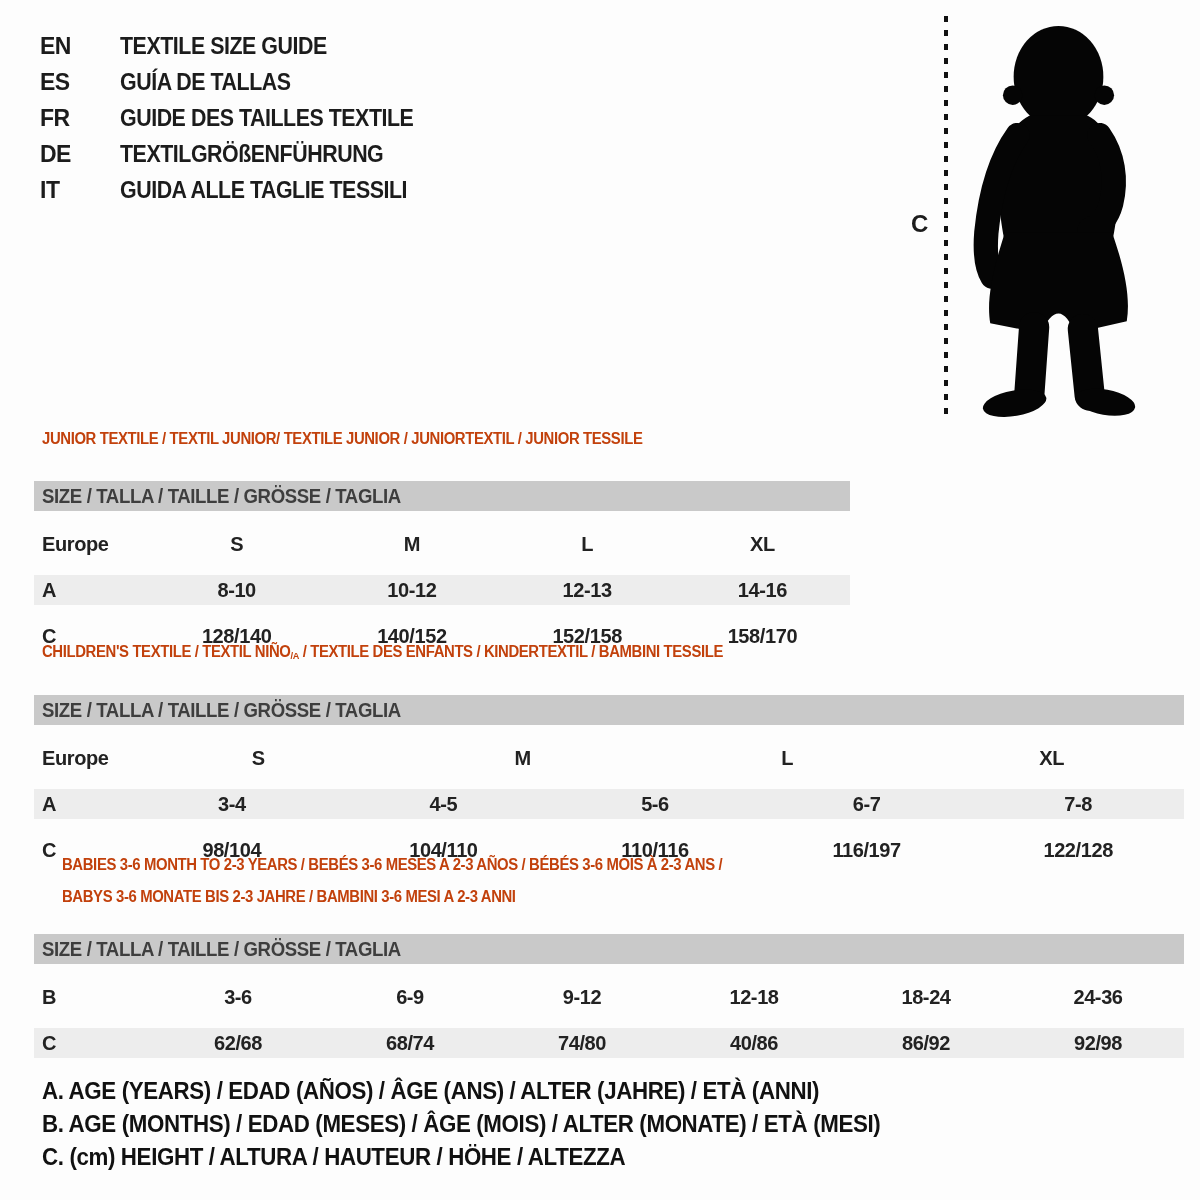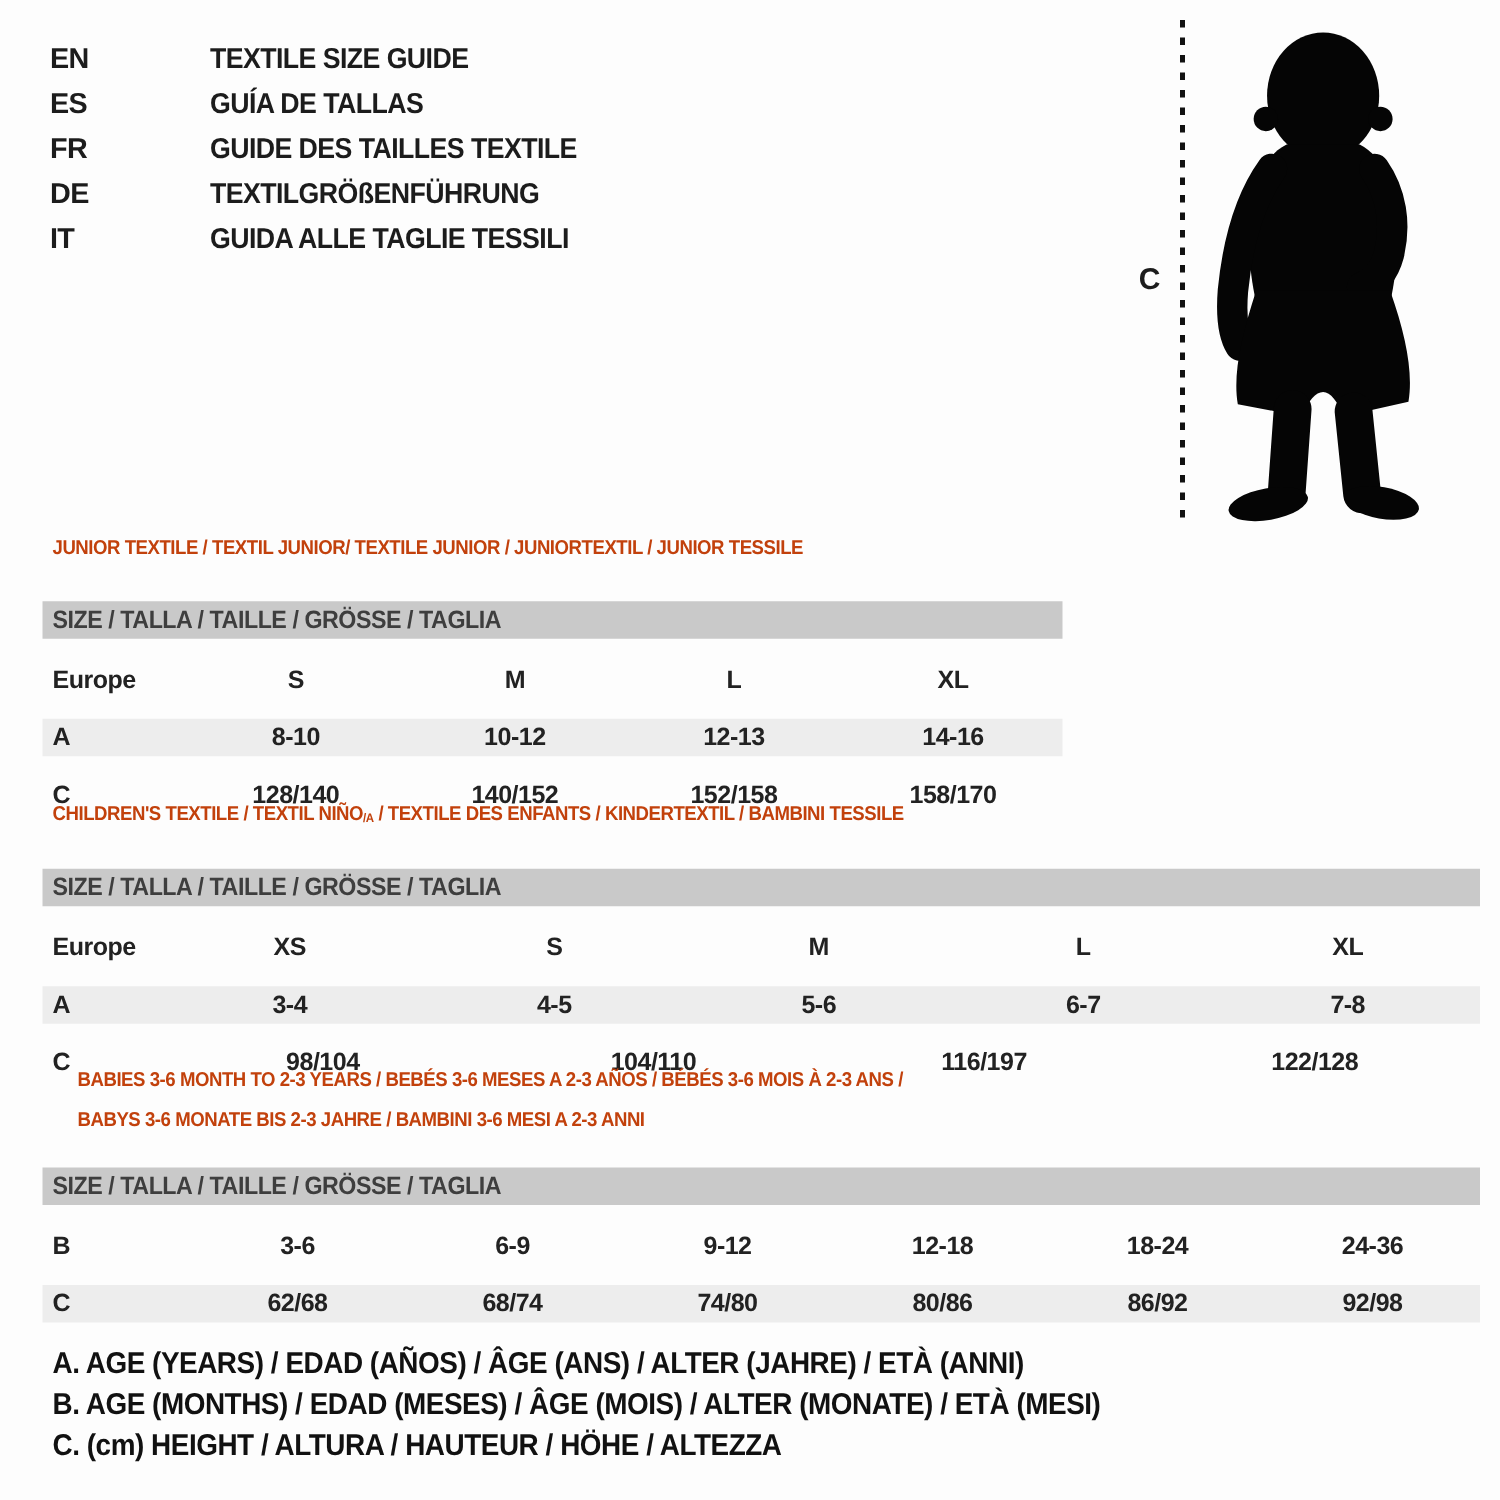--- a/index.html
+++ b/index.html
@@ -8,21 +8,21 @@
     position:relative;
     background:#fdfdfd;
     font-family:"Liberation Sans", sans-serif;
     color:#1c1c1c;
     overflow:hidden;
   }
   .cond { display:inline-block; transform:scaleX(.93); transform-origin:0 50%; white-space:nowrap; }
 
   
   .lang-block { position:absolute; left:40px; top:28px; }
-  .lang-row { display:flex; height:36px; line-height:36px; font-size:23px; font-weight:700; letter-spacing:-0.5px;gap:48px; }
+  .lang-row { display:flex; height:36px; line-height:36px; font-size:23px; font-weight:700; letter-spacing:-0.5px; }
   .lang-code { width:80px; }
 
   
   .figure { position:absolute; left:895px; top:8px; width:300px; height:420px; }
   .dash-line { position:absolute; left:46px; top:6px; }
   .c-label { position:absolute; left:16px; top:202px; font-size:24px; font-weight:700; }
   .kid-svg { position:absolute; left:66px; top:10px; }
 
   
   .sec-title { position:absolute; left:42px; font-size:16px; font-weight:700; letter-spacing:-0.4px; color:#c2410c; white-space:nowrap; }
@@ -132,38 +132,38 @@
 
 <div class="sec-title title-children">
   <span class="cond"><span>CHILDREN'S TEXTILE / TEXTIL NIÑO</span><span class="sub">/A</span><span> / TEXTILE DES ENFANTS / KINDERTEXTIL / BAMBINI TESSILE</span></span>
 </div>
 <div class="size-table tbl-children">
   <div class="t-header">
     <span class="cond">SIZE / TALLA / TAILLE / GRÖSSE / TAGLIA</span>
   </div>
   <div class="t-row">
     <span class="t-label">Europe</span>
-    <span class="t-cell">XS</span>
     <span class="t-cell">S</span>
     <span class="t-cell">M</span>
     <span class="t-cell">L</span>
     <span class="t-cell">XL</span>
   </div>
   <div class="t-row shaded">
     <span class="t-label">A</span>
     <span class="t-cell">3-4</span>
     <span class="t-cell">4-5</span>
     <span class="t-cell">5-6</span>
     <span class="t-cell">6-7</span>
     <span class="t-cell">7-8</span>
   </div>
   <div class="t-row">
     <span class="t-label">C</span>
     <span class="t-cell">98/104</span>
     <span class="t-cell">104/110</span>
+    <span class="t-cell">110/116</span>
     <span class="t-cell">116/197</span>
     <span class="t-cell">122/128</span>
   </div>
 </div>
 
 <div class="sec-title title-babies">
   <div><span class="cond">BABIES 3-6 MONTH TO 2-3 YEARS / BEBÉS 3-6 MESES A 2-3 AÑOS / BÉBÉS 3-6 MOIS À 2-3 ANS /</span></div>
   <div><span class="cond">BABYS 3-6 MONATE BIS 2-3 JAHRE / BAMBINI 3-6 MESI A 2-3 ANNI</span></div>
 </div>
 <div class="size-table tbl-babies">
@@ -177,21 +177,21 @@
     <span class="t-cell">9-12</span>
     <span class="t-cell">12-18</span>
     <span class="t-cell">18-24</span>
     <span class="t-cell">24-36</span>
   </div>
   <div class="t-row shaded">
     <span class="t-label">C</span>
     <span class="t-cell">62/68</span>
     <span class="t-cell">68/74</span>
     <span class="t-cell">74/80</span>
-    <span class="t-cell">80/86</span>
+    <span class="t-cell">40/86</span>
     <span class="t-cell">86/92</span>
     <span class="t-cell">92/98</span>
   </div>
 </div>
 
 <div class="legend">
   <div class="legend-line"><span class="cond">A. AGE (YEARS) / EDAD (AÑOS) / ÂGE (ANS) / ALTER (JAHRE) / ETÀ (ANNI)</span></div>
   <div class="legend-line"><span class="cond">B. AGE (MONTHS) / EDAD (MESES) / ÂGE (MOIS) / ALTER (MONATE) / ETÀ (MESI)</span></div>
   <div class="legend-line"><span class="cond">C. (cm) HEIGHT / ALTURA / HAUTEUR / HÖHE / ALTEZZA</span></div>
 </div>

